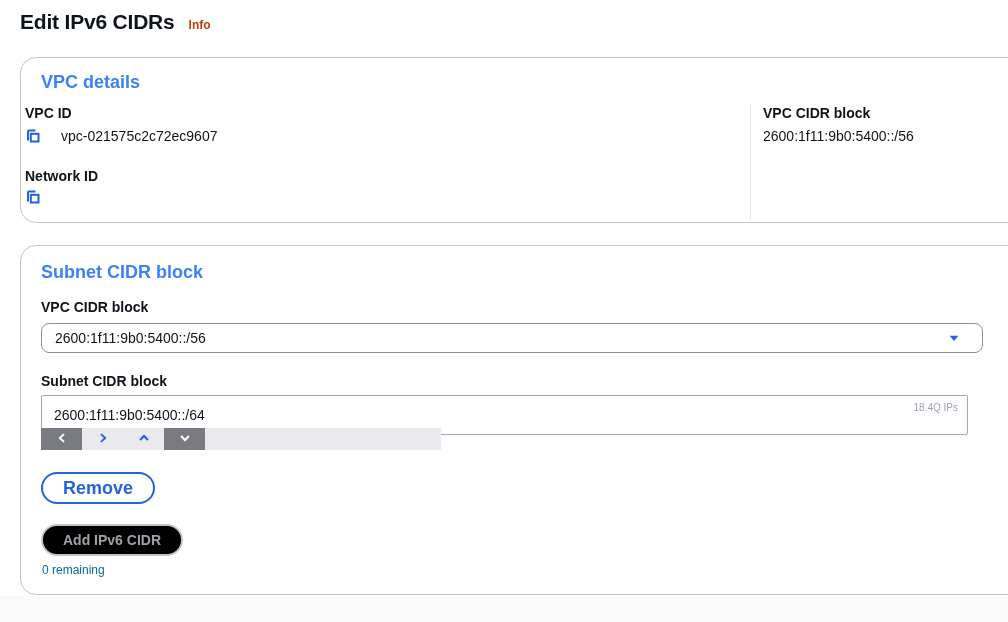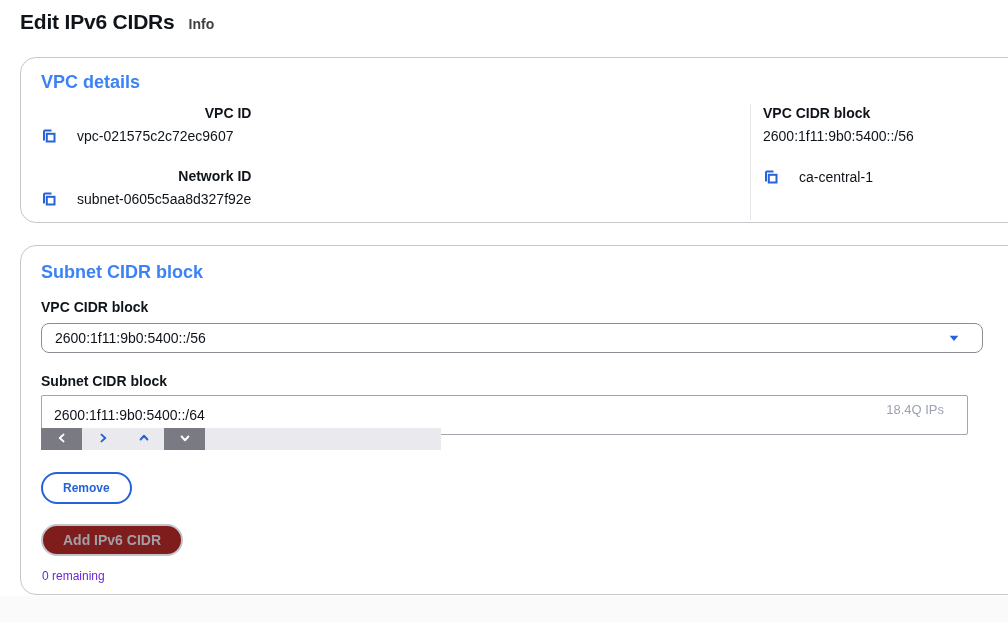--- a/index.html
+++ b/index.html
@@ -6,34 +6,34 @@
   html,body { width:1008px; height:622px; }
   body {
     font-family:"Liberation Sans","DejaVu Sans",sans-serif;
     background:#ffffff; color:#0f141a; overflow:hidden; position:relative;
   }
   .page { position:absolute; inset:0; width:1008px; height:622px; overflow:hidden;text-decoration:underline; }
 
   
   .page-header { position:absolute; left:20px; top:10px; display:flex; align-items:baseline; gap:14px; }
   .page-title { font-size:21px; font-weight:700; letter-spacing:-0.2px; color:#0f141a; }
-  .info-link { font-size:14px; font-weight:700; color:#404040; text-decoration:none; cursor:pointer; }
+  .info-link { font-size:12px; font-weight:700; color:#c2410c; text-decoration:none; cursor:pointer; }
 
   
   .card {
     position:absolute; left:20px; width:1080px; background:#ffffff;
     border:1px solid #c6c6cd; border-radius:16px;
   }
   .card-vpc-details { top:57px; height:166px; }
   .card-subnet-cidr { top:245px; height:350px; }
   .card-heading { position:absolute; left:20px; font-size:18px; font-weight:700; color:#3b82f6; }
 
   
   .col { position:absolute; top:46px; }
-  .col-1 { left:20px;text-align:right; }
+  .col-1 { left:4px; }
   .col-2 { left:742px; }
   .v-divider { position:absolute; left:729px; top:46px; height:116px; width:1px; background:#e4e4e9; }
   .field { margin-bottom:21px; }
   .field-label { font-size:14px; font-weight:700; line-height:18px; margin-bottom:4px; }
   .field-value { display:flex; align-items:center; gap:20px; font-size:14px; line-height:20px; }
   .copy-btn { background:none; border:none; cursor:pointer; width:16px; height:16px; padding:0; display:flex; align-items:center; justify-content:center; color:#2663d9; }
   .copy-btn svg { display:block; }
 
   
   .form-label { position:absolute; left:20px; font-size:14px; font-weight:700; }
@@ -48,45 +48,45 @@
   }
   .select-control .caret { display:flex; align-items:center; margin-right:7px; }
 
   
   .input-wrap { position:absolute; left:20px; top:149px; width:927px; height:40px; }
   .cidr-input {
     width:100%; height:100%; border:1px solid #a5a5ad; border-radius:2px;
     padding:0 70px 0 12px; font-size:14px; color:#0f141a; background:#fff;
     font-family:inherit; outline:none;
   }
-  .ips-hint { position:absolute; right:24px; top:7px; font-size:13px; color:#9aa2b1; pointer-events:none; }
+  .ips-hint { position:absolute; right:10px; top:7px; font-size:10px; color:#9aa2b1; pointer-events:none; }
 
   
   .arrow-strip {
     position:absolute; left:20px; top:182px; width:400px; height:22px;
     background:#e9e9ee; display:flex;
   }
   .arrow-btn {
     width:41px; height:22px; border:none; background:transparent; cursor:pointer;
     display:flex; align-items:center; justify-content:center; color:#2663d9; padding:0;
   }
   .arrow-btn.dark { background:#7a7a83; color:#ffffff; }
 
   
   .btn-remove {
     position:absolute; left:20px; top:226px; height:32px; padding:0 20px;
     background:#fff; border:2px solid #2663d9; border-radius:20px;
-    color:#2663d9; font-size:12px; font-weight:700; cursor:pointer; font-family:inherit;
+    color:#2663d9; font-size:18px; font-weight:700; cursor:pointer; font-family:inherit;
   }
   .btn-add {
     position:absolute; left:20px; top:278px; height:32px; padding:0 20px;
-    background:#7f1d1d; border:2px solid #c3c3ca; border-radius:20px;
+    background:#000000; border:2px solid #c3c3ca; border-radius:20px;
     color:#a0a0a8; font-size:14px; font-weight:700; cursor:not-allowed; font-family:inherit;
   }
-  .remaining-text { position:absolute; left:21px; top:317px; font-size:12px; color:#6d28d9;margin-top:6px; }
+  .remaining-text { position:absolute; left:21px; top:317px; font-size:12px; color:#0369a1; }
 
   .page-bottom { position:absolute; left:0; top:596px; width:1008px; height:26px; background:#fafafb; }
 </style>
 </head>
 <body>
 
 <div class="page">
 
   <div class="page-header">
     <h1 class="page-title">Edit IPv6 CIDRs</h1>
@@ -115,46 +115,34 @@
         <div class="field-label">Network ID</div>
         <div class="field-value">
           <button class="copy-btn">
             <span>
               <svg width="16" height="16" viewBox="0 0 16 16">
                   <path d="M10.5 2.5h-6.5a1 1 0 0 0 -1 1v9" fill="none" stroke="#2663d9" stroke-width="2"></path>
                   <rect x="5.8" y="5.8" width="7.7" height="7.7" fill="#ffffff" stroke="#2663d9" stroke-width="2"></rect>
                 </svg>
             </span>
           </button>
-          <span>subnet-0605c5aa8d327f92e</span>
         </div>
       </div>
     </div>
 
     <div class="v-divider"></div>
 
     <div class="col col-2">
       <div class="field">
         <div class="field-label">VPC CIDR block</div>
         <div class="field-value">
           <span>2600:1f11:9b0:5400::/56</span>
         </div>
       </div>
       <div class="field">
-        <div class="field-value">
-          <button class="copy-btn">
-            <span>
-              <svg width="16" height="16" viewBox="0 0 16 16">
-                  <path d="M10.5 2.5h-6.5a1 1 0 0 0 -1 1v9" fill="none" stroke="#2663d9" stroke-width="2"></path>
-                  <rect x="5.8" y="5.8" width="7.7" height="7.7" fill="#ffffff" stroke="#2663d9" stroke-width="2"></rect>
-                </svg>
-            </span>
-          </button>
-          <span>ca-central-1</span>
-        </div>
       </div>
     </div>
   </section>
 
   <section class="card card-subnet-cidr">
     <h2 class="card-heading" style="top:16px;">Subnet CIDR block</h2>
 
     <div class="form-label" style="top:53px;">VPC CIDR block</div>
 
     <button class="select-control">

